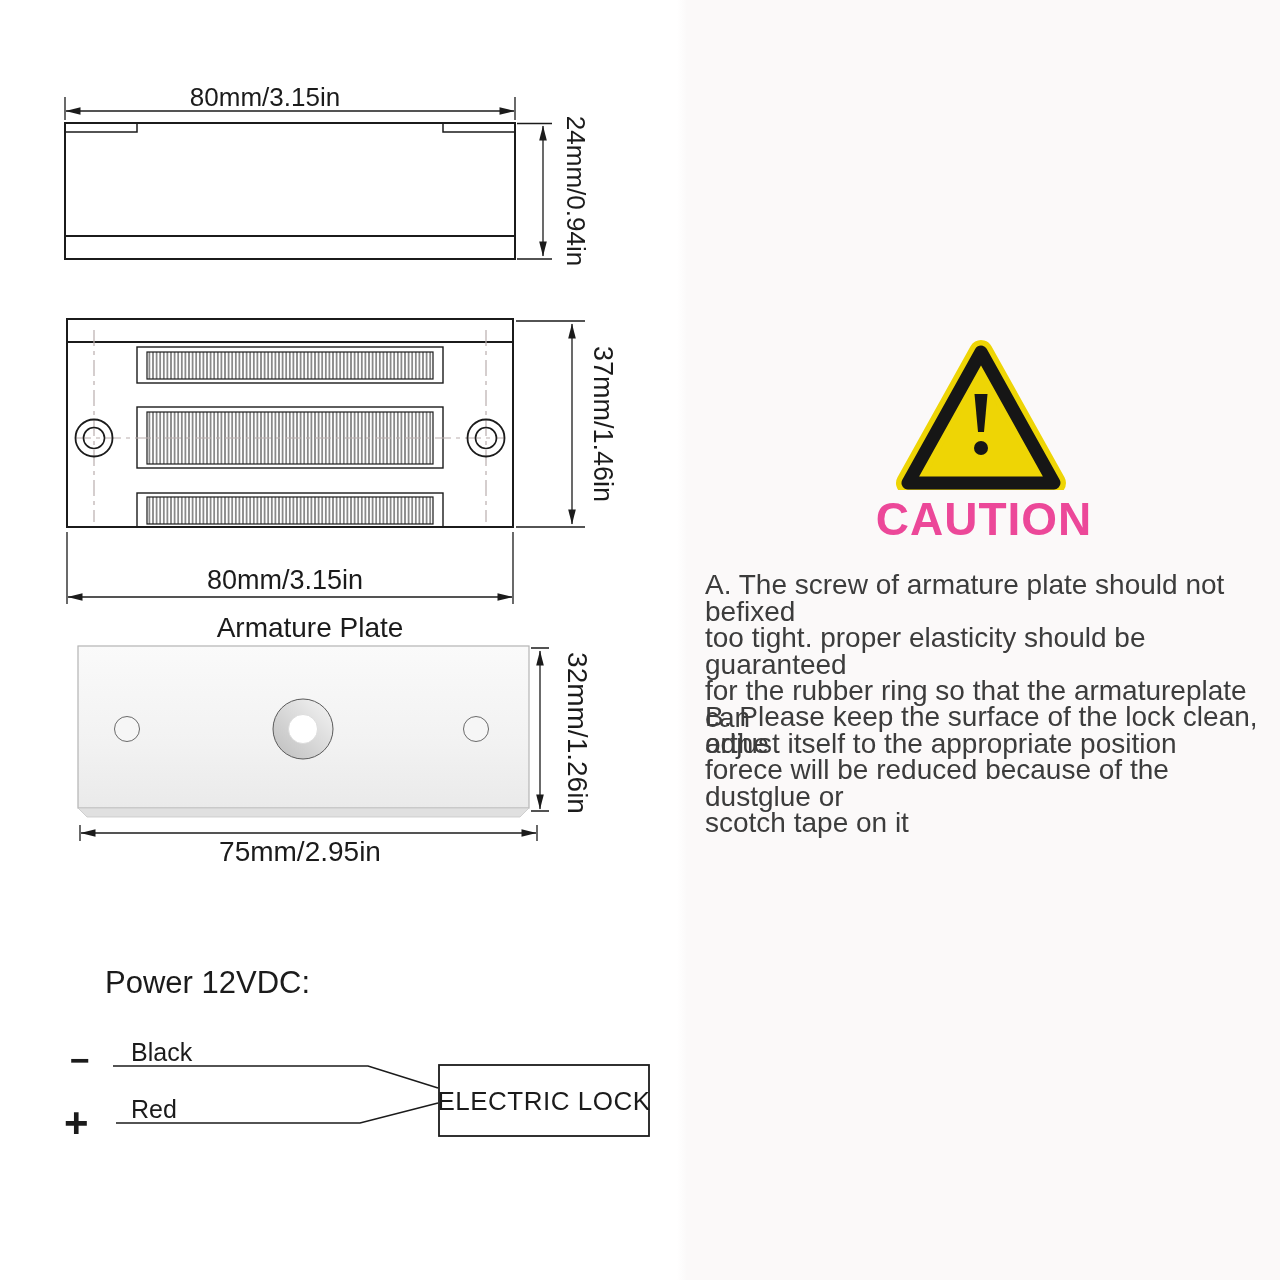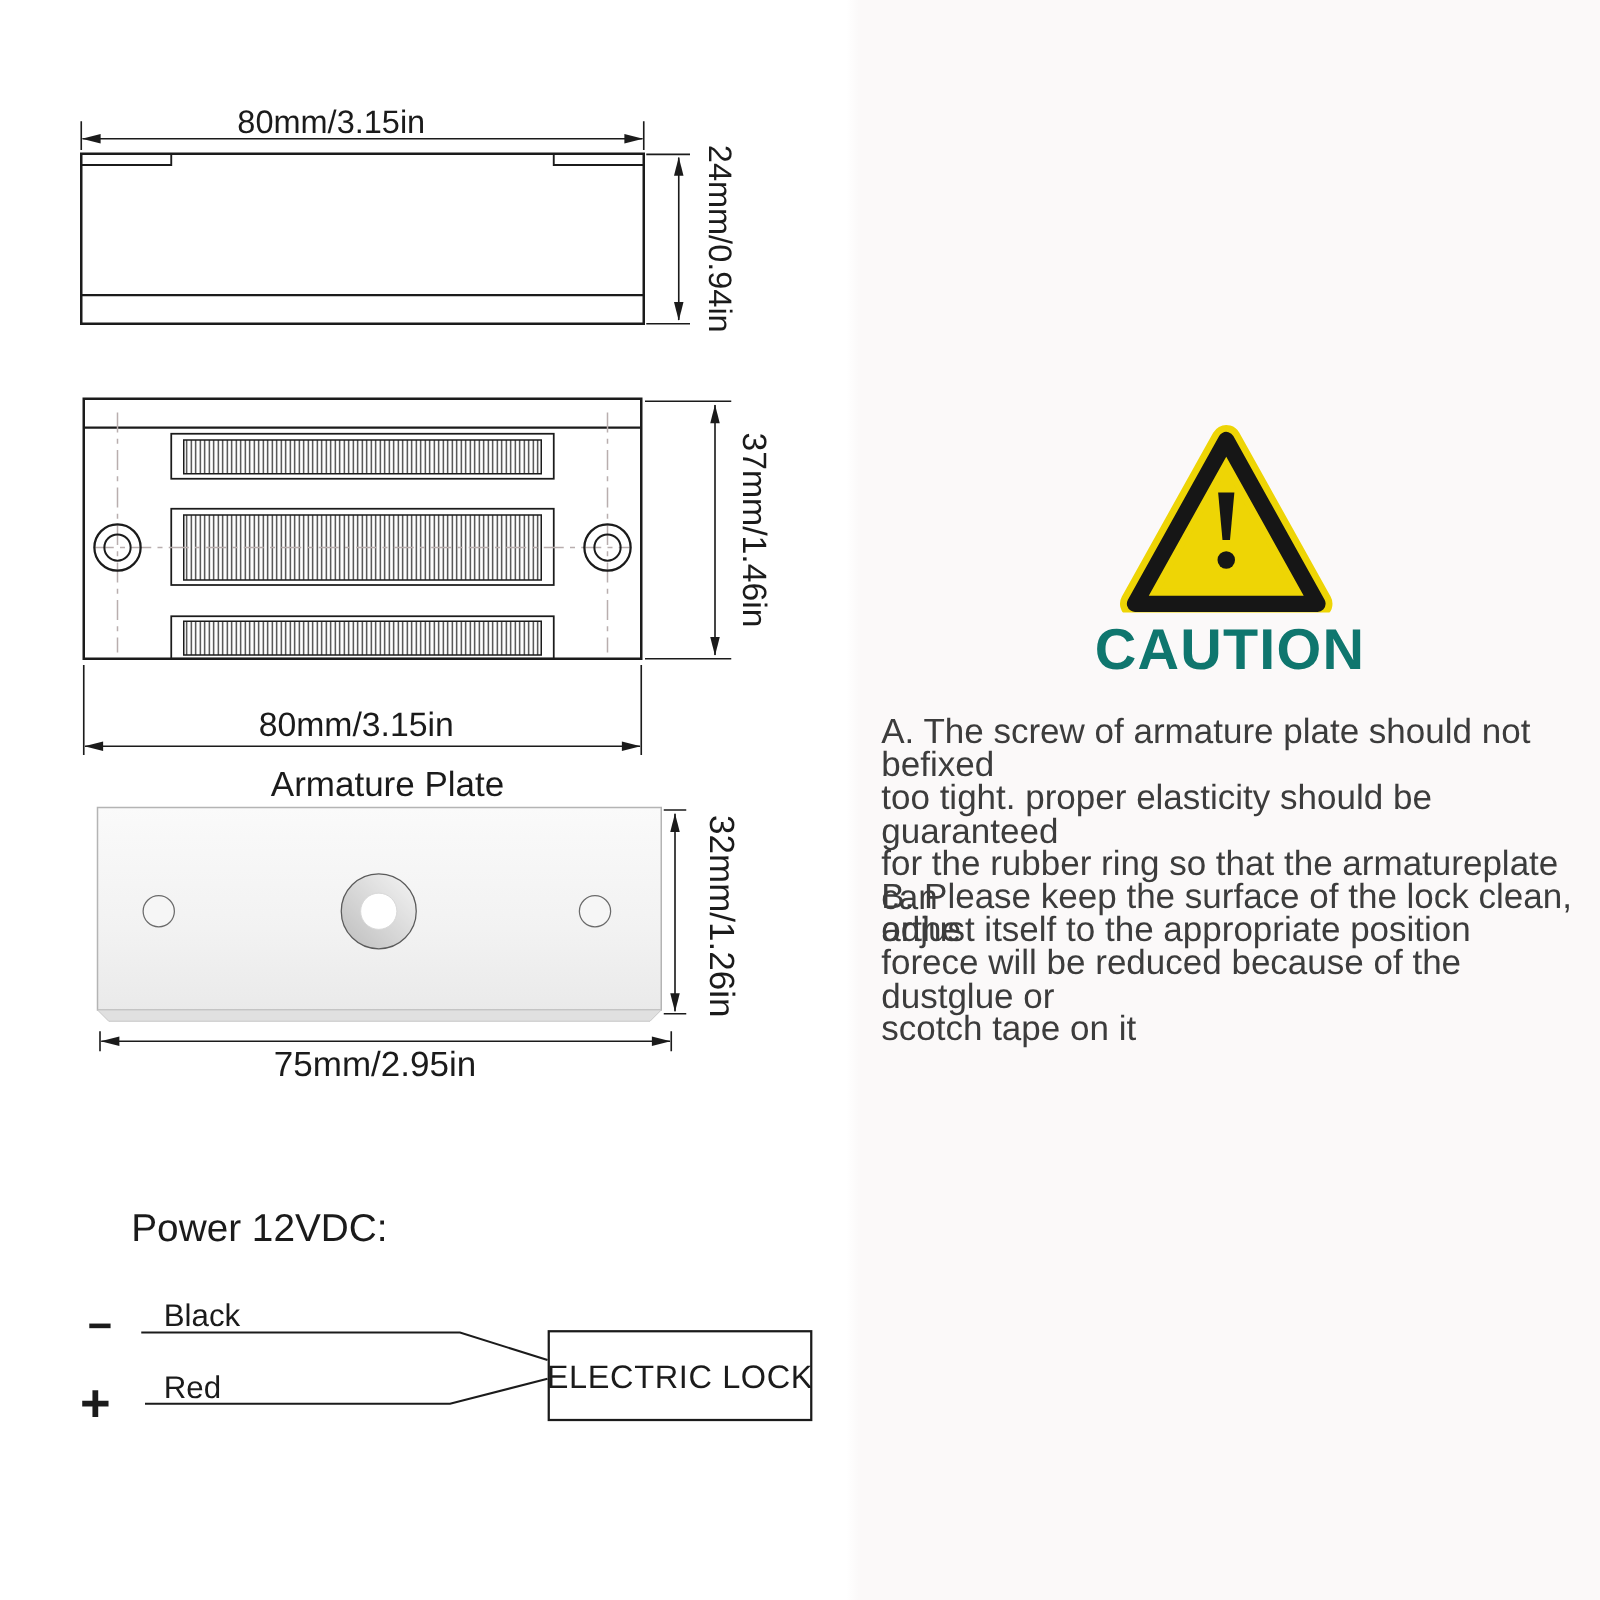--- a/index.html
+++ b/index.html
@@ -9,21 +9,21 @@
   }
   .right-panel{
     position:absolute;left:677px;top:0;width:603px;height:1280px;
     background:linear-gradient(90deg,#ffffff 0px,#fbf9f9 10px);
   }
   svg text{font-family:"Liberation Sans", sans-serif;fill:#1b1b1b;}
   .left-diagrams{position:absolute;left:0;top:0;}
   .caution-svg{position:absolute;left:860px;top:330px;}
   .caution-heading{
     position:absolute;left:858px;top:496px;width:252px;text-align:center;
-    font-size:46px;font-weight:700;letter-spacing:1px;color:#0f766e;line-height:1.0;
+    font-size:46px;font-weight:700;letter-spacing:1px;color:#ec4899;line-height:1.0;
   }
   .note{
     position:absolute;left:705px;width:565px;
     font-size:28px;line-height:26.5px;color:#3c3c3c;white-space:pre-line;
   }
   .note-a{top:572px;}
   .note-b{top:704px;}
 </style>
 </head>
 <body>

